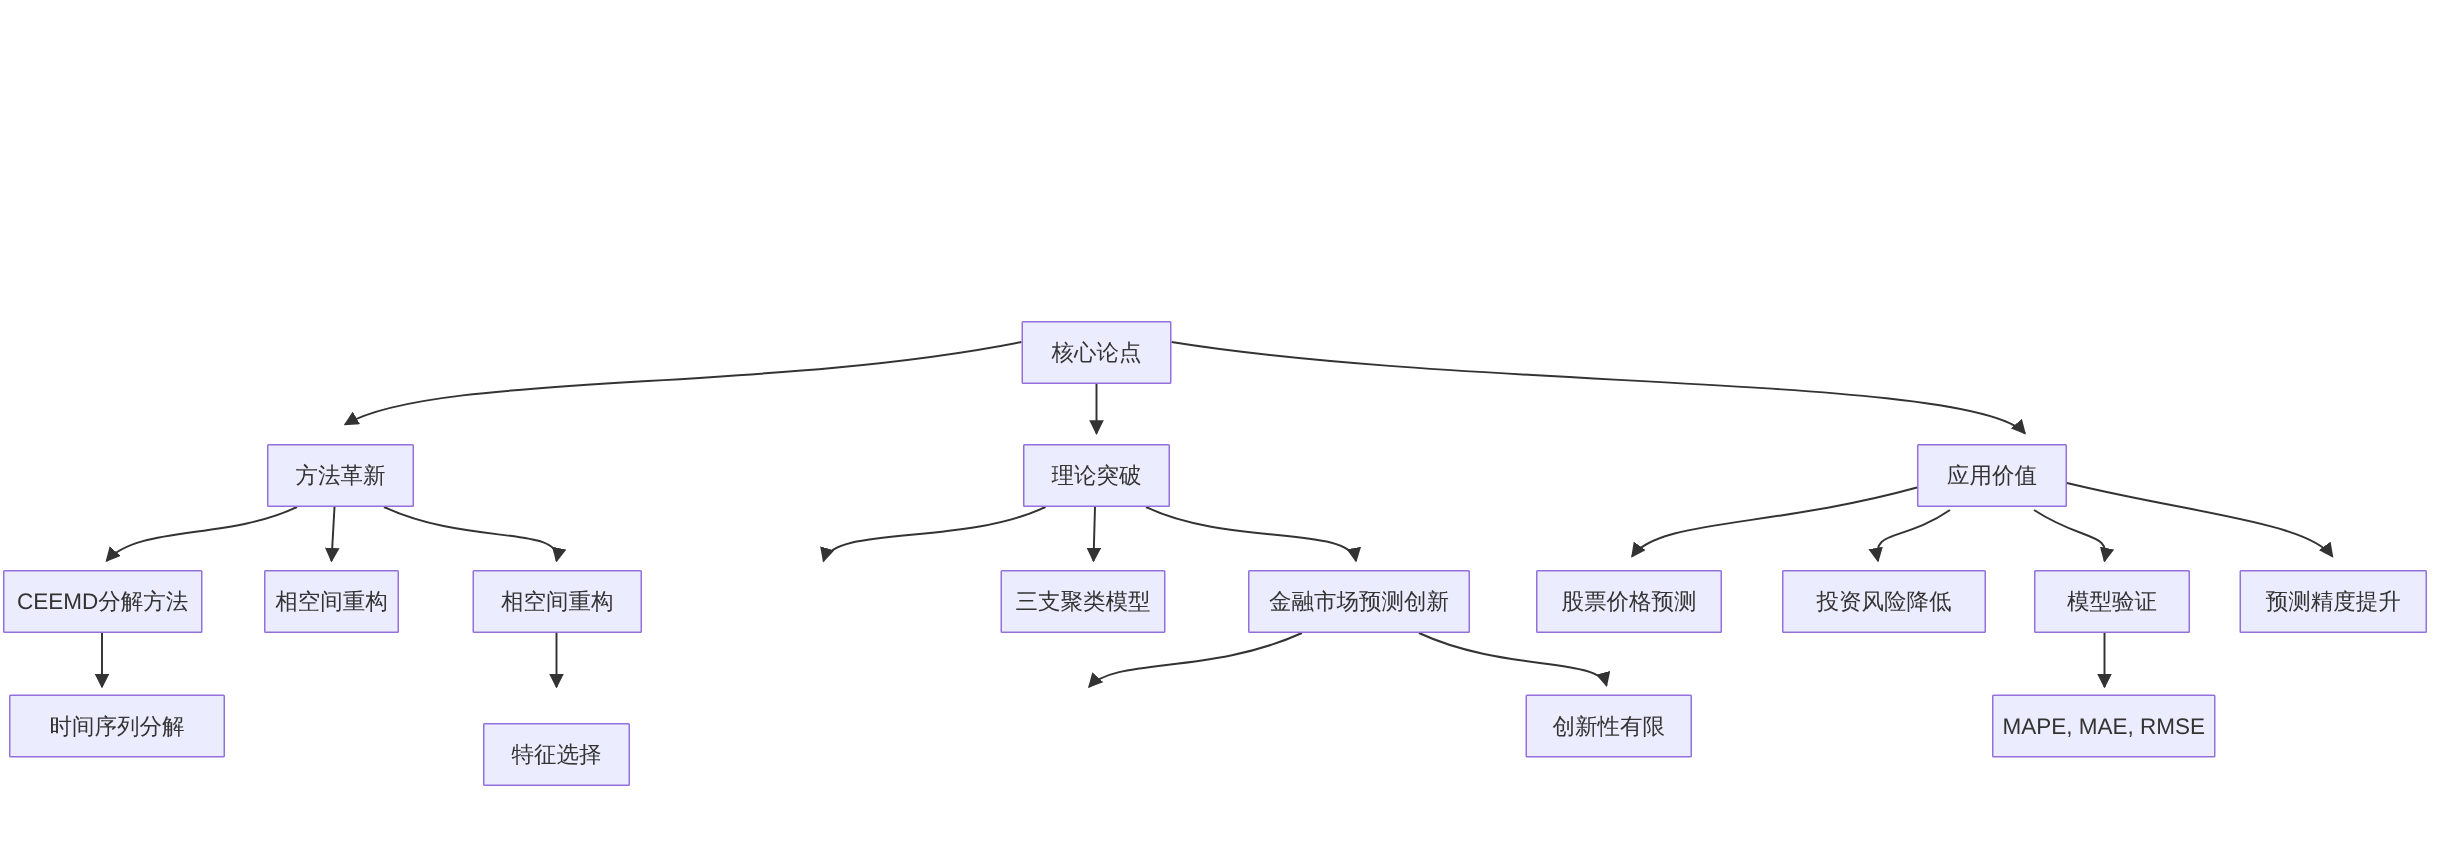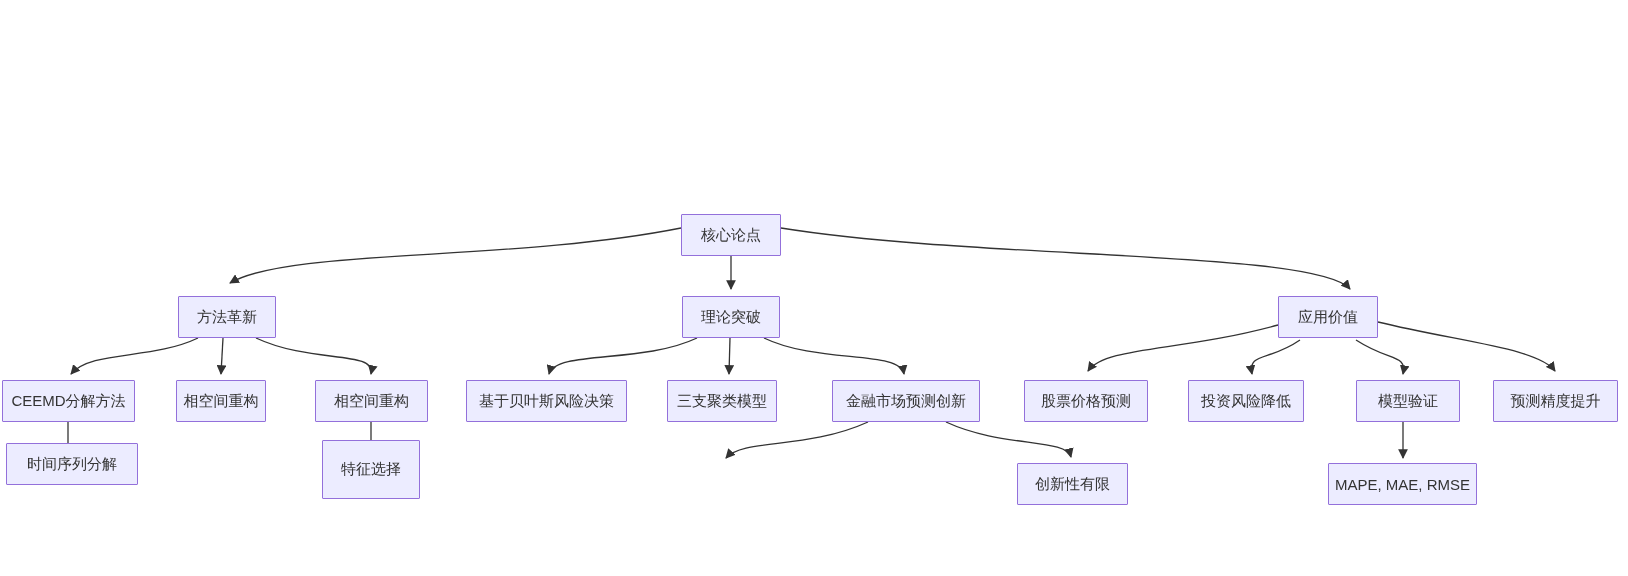--- a/index.html
+++ b/index.html
@@ -89,46 +89,43 @@
 
   <div class="node" style="left:2px;top:380px;width:133px;height:42px">
     <span>CEEMD分解方法</span>
   </div>
   <div class="node" style="left:176px;top:380px;width:90px;height:42px">
     <span>相空间重构</span>
   </div>
   <div class="node" style="left:315px;top:380px;width:113px;height:42px">
     <span>相空间重构</span>
   </div>
-  <div class="node" style="left:466px;top:380px;width:161px;height:42px">
-    <span>基于贝叶斯风险决策</span>
-  </div>
   <div class="node" style="left:667px;top:380px;width:110px;height:42px">
     <span>三支聚类模型</span>
   </div>
   <div class="node" style="left:1024px;top:380px;width:124px;height:42px">
     <span>股票价格预测</span>
   </div>
   <div class="node" style="left:832px;top:380px;width:148px;height:42px">
     <span>金融市场预测创新</span>
   </div>
-  <div class="node" style="left:1188px;top:380px;width:116px;height:42px">
+  <div class="node" style="left:1188px;top:380px;width:136px;height:42px">
     <span>投资风险降低</span>
   </div>
   <div class="node" style="left:1356px;top:380px;width:104px;height:42px">
     <span>模型验证</span>
   </div>
   <div class="node" style="left:1493px;top:380px;width:125px;height:42px">
     <span>预测精度提升</span>
   </div>
 
-  <div class="node" style="left:6px;top:443px;width:132px;height:42px">
+  <div class="node" style="left:6px;top:463px;width:144px;height:42px">
     <span>时间序列分解</span>
   </div>
-  <div class="node" style="left:322px;top:440px;width:98px;height:59px">
+  <div class="node" style="left:322px;top:482px;width:98px;height:42px">
     <span>特征选择</span>
   </div>
   <div class="node" style="left:1017px;top:463px;width:111px;height:42px">
     <span>创新性有限</span>
   </div>
   <div class="node" style="left:1328px;top:463px;width:149px;height:42px">
     <span>MAPE, MAE, RMSE</span>
   </div>
 
 </div>

